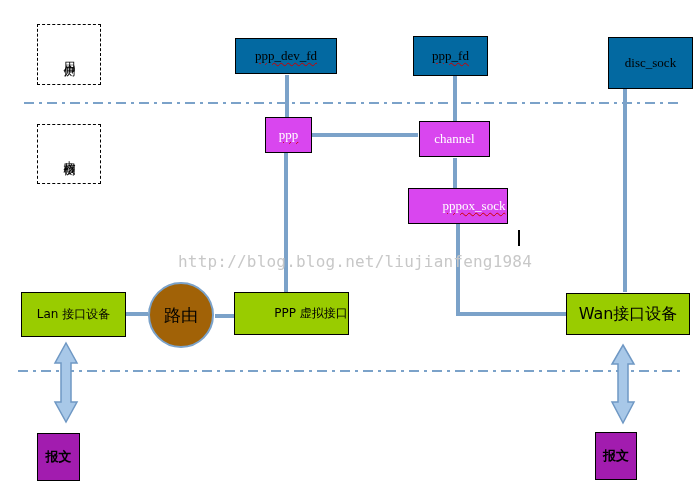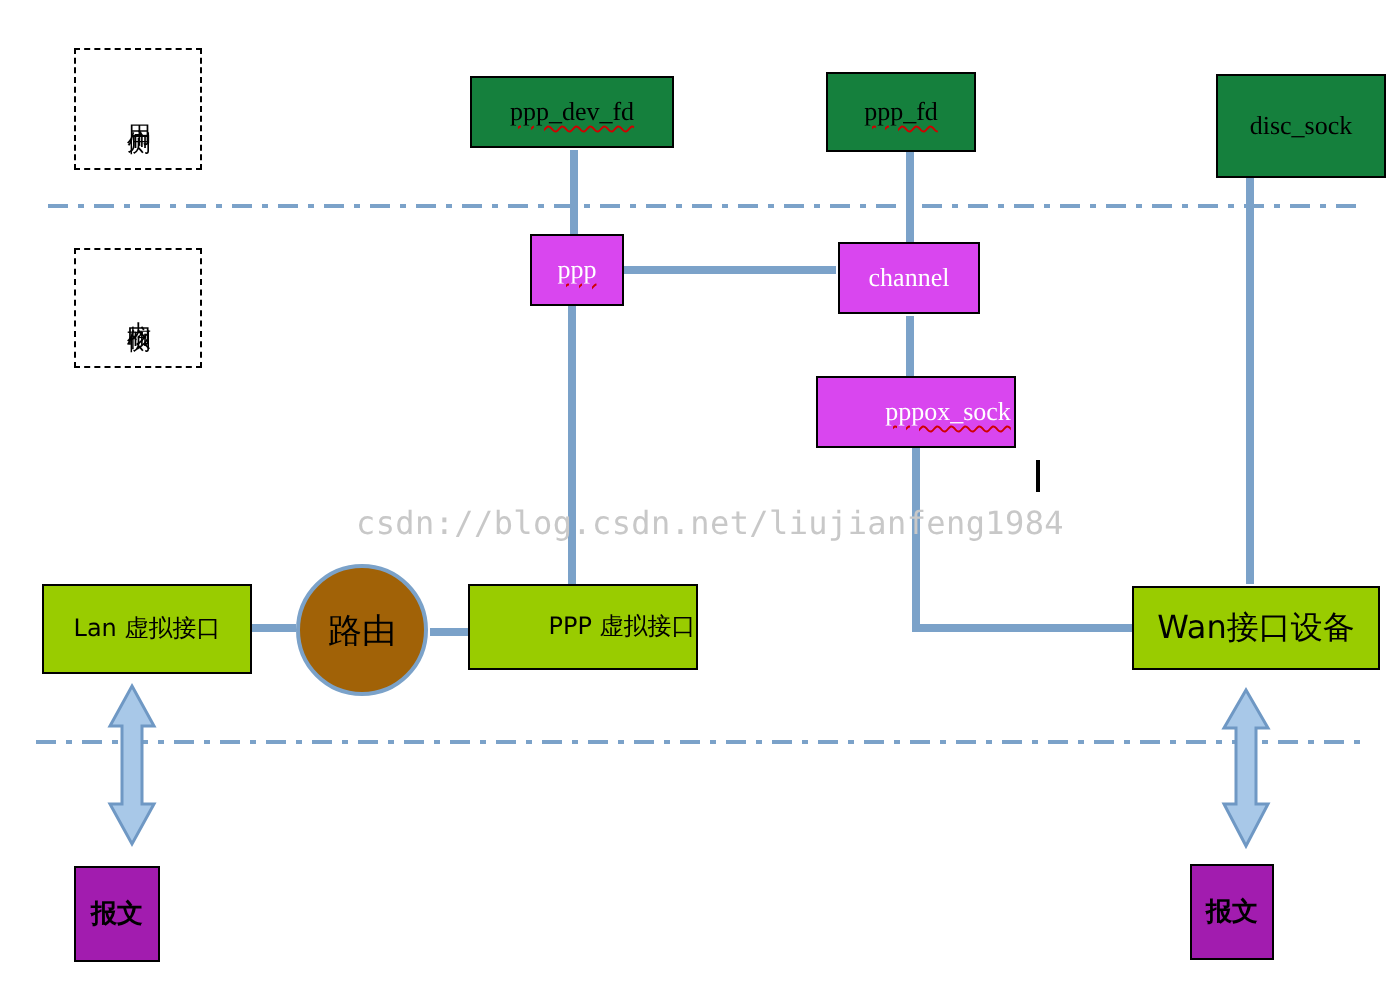--- a/index.html
+++ b/index.html
@@ -1,21 +1,21 @@
 <!DOCTYPE html>
 <html><head>
 <meta charset="utf-8">
 <style>
   html, body { margin:0; padding:0; background:#ffffff; }
   body { width:700px; height:500px; position:relative; overflow:hidden;
          font-family:"Liberation Serif", serif; }
   #diagram { position:absolute; left:0; top:0; width:700px; height:500px; }
   .box { position:absolute; box-sizing:border-box; display:flex; align-items:center;
          justify-content:center; border:1.5px solid #000; font-size:13px; white-space:nowrap; }
-  .yellow { background:#15803d; color:#000; }
+  .yellow { background:#0369a1; color:#000; }
   .blue { background:#d946ef; color:#fff; }
   .green { background:#99cc00; color:#000; }
   .white { background:#a21caf; color:#000; font-family:"DejaVu Sans", sans-serif; font-weight:bold; font-size:13px; }
   .zone { position:absolute; box-sizing:border-box; border:1.3px dashed #000; display:flex;
           flex-direction:column; align-items:center; justify-content:center;
           font-family:"DejaVu Sans", sans-serif; font-size:12px; line-height:15px; }
   .router { position:absolute; width:66px; height:66px; border-radius:50%;
             background:#a16207; border:2px solid #7ba2c9; box-sizing:border-box;
             display:flex; align-items:center; justify-content:center;
             font-family:"DejaVu Sans", sans-serif; font-weight:normal; font-size:17px; }
@@ -69,33 +69,33 @@
   <span class="squiggle">ppp</span>
 </div>
 <div class="box blue" style="left:419px;top:121px;width:71px;height:36px;">
   <span>channel</span>
 </div>
 <div class="box blue" style="left:408px;top:188px;width:100px;height:36px;padding-left:32px;">
   <span class="squiggle">pppox_sock</span>
 </div>
 
 <div class="box green" style="left:21px;top:292px;width:105px;height:45px;font-family:'DejaVu Sans',sans-serif;font-size:12px;">
-  <span>Lan 虚拟接口</span>
+  <span>Lan 接口设备</span>
 </div>
 <div class="router" style="left:148px;top:282px;">
   <span>路由</span>
 </div>
 <div class="box green" style="left:234px;top:292px;width:115px;height:43px;font-family:'DejaVu Sans',sans-serif;font-size:12px;padding-left:39px;">
   <span>PPP 虚拟接口</span>
 </div>
 <div class="box green" style="left:566px;top:293px;width:124px;height:42px;font-family:'DejaVu Sans',sans-serif;font-size:16px;">
   <span>Wan接口设备</span>
 </div>
 
 <div class="box white" style="left:37px;top:433px;width:43px;height:48px;">
   <span>报文</span>
 </div>
 <div class="box white" style="left:595px;top:432px;width:42px;height:48px;">
   <span>报文</span>
 </div>
 
-<div class="watermark">csdn://blog.csdn.net/liujianfeng1984</div>
+<div class="watermark">http://blog.blog.net/liujianfeng1984</div>
 <div class="cursor"></div>
 
 </body></html>

